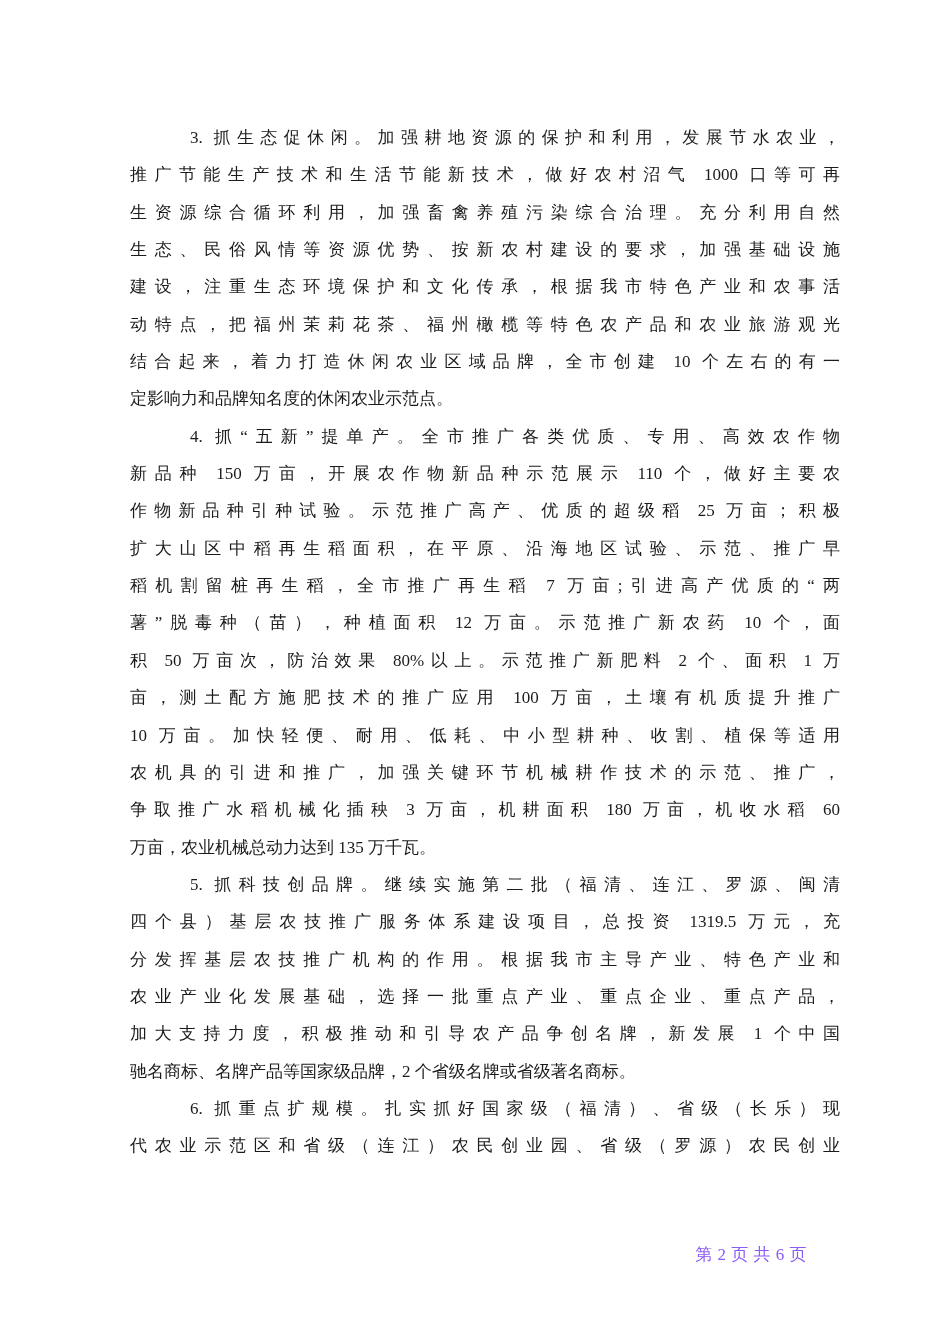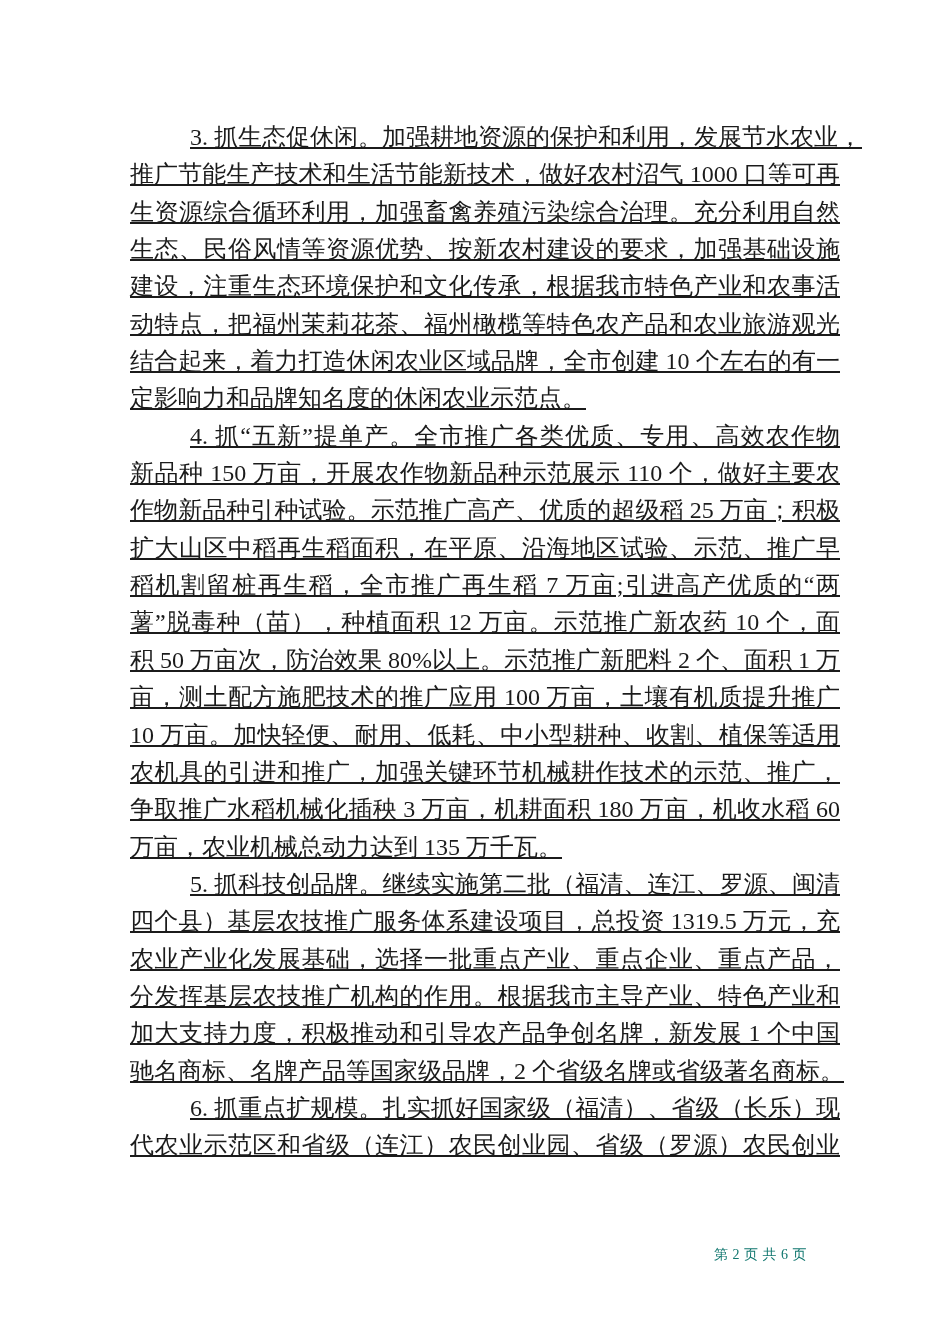--- a/index.html
+++ b/index.html
@@ -14,24 +14,23 @@
     background: #ffffff;
     overflow: hidden;
     font-family: "Liberation Serif", "DejaVu Serif", serif;
   }
   .doc-body {
     position: absolute;
     left: 130px;
     top: 119px;
     width: 710px;
     color: #1b1b1b;
-    font-size: 24px;
+    font-size: 17px;
     line-height: 37.35px;
     text-align: justify;
-    text-decoration: underline;
   }
   .paragraph {
     margin: 0;
     padding: 0;
   }
   .line {
     white-space: nowrap;
     height: 37.35px;
     text-align: justify;
     text-align-last: justify;
@@ -40,23 +39,23 @@
   .line.indent {
     text-indent: 60px;
   }
   .line.para-end {
     text-align-last: left;
   }
   .footer {
     position: absolute;
     top: 1244px;
     right: 143px;
-    font-size: 14px;
+    font-size: 17px;
     line-height: 22px;
-    color: #0f766e;
+    color: #8b5cf6;
     letter-spacing: 0.5px;
   }
 </style>
 </head>
 <body>
 
 <div class="page">
   <div class="doc-body">
       <div class="paragraph">
         <div class="line indent">3. 抓生态促休闲。加强耕地资源的保护和利用，发展节水农业，</div>
@@ -78,22 +77,22 @@
         <div class="line">积 50 万亩次，防治效果 80%以上。示范推广新肥料 2 个、面积 1 万</div>
         <div class="line">亩，测土配方施肥技术的推广应用 100 万亩，土壤有机质提升推广</div>
         <div class="line">10 万亩。加快轻便、耐用、低耗、中小型耕种、收割、植保等适用</div>
         <div class="line">农机具的引进和推广，加强关键环节机械耕作技术的示范、推广，</div>
         <div class="line">争取推广水稻机械化插秧 3 万亩，机耕面积 180 万亩，机收水稻 60</div>
         <div class="line para-end">万亩，农业机械总动力达到 135 万千瓦。</div>
       </div>
       <div class="paragraph">
         <div class="line indent">5. 抓科技创品牌。继续实施第二批（福清、连江、罗源、闽清</div>
         <div class="line">四个县）基层农技推广服务体系建设项目，总投资 1319.5 万元，充</div>
+        <div class="line">分发挥基层农技推广机构的作用。根据我市主导产业、特色产业和</div>
         <div class="line">农业产业化发展基础，选择一批重点产业、重点企业、重点产品，</div>
-        <div class="line">分发挥基层农技推广机构的作用。根据我市主导产业、特色产业和</div>
         <div class="line">加大支持力度，积极推动和引导农产品争创名牌，新发展 1 个中国</div>
         <div class="line para-end">驰名商标、名牌产品等国家级品牌，2 个省级名牌或省级著名商标。</div>
       </div>
       <div class="paragraph">
         <div class="line indent">6. 抓重点扩规模。扎实抓好国家级（福清）、省级（长乐）现</div>
         <div class="line">代农业示范区和省级（连江）农民创业园、省级（罗源）农民创业</div>
       </div>
     </div>
   <div class="footer">第 2 页 共 6 页</div>
 </div>

